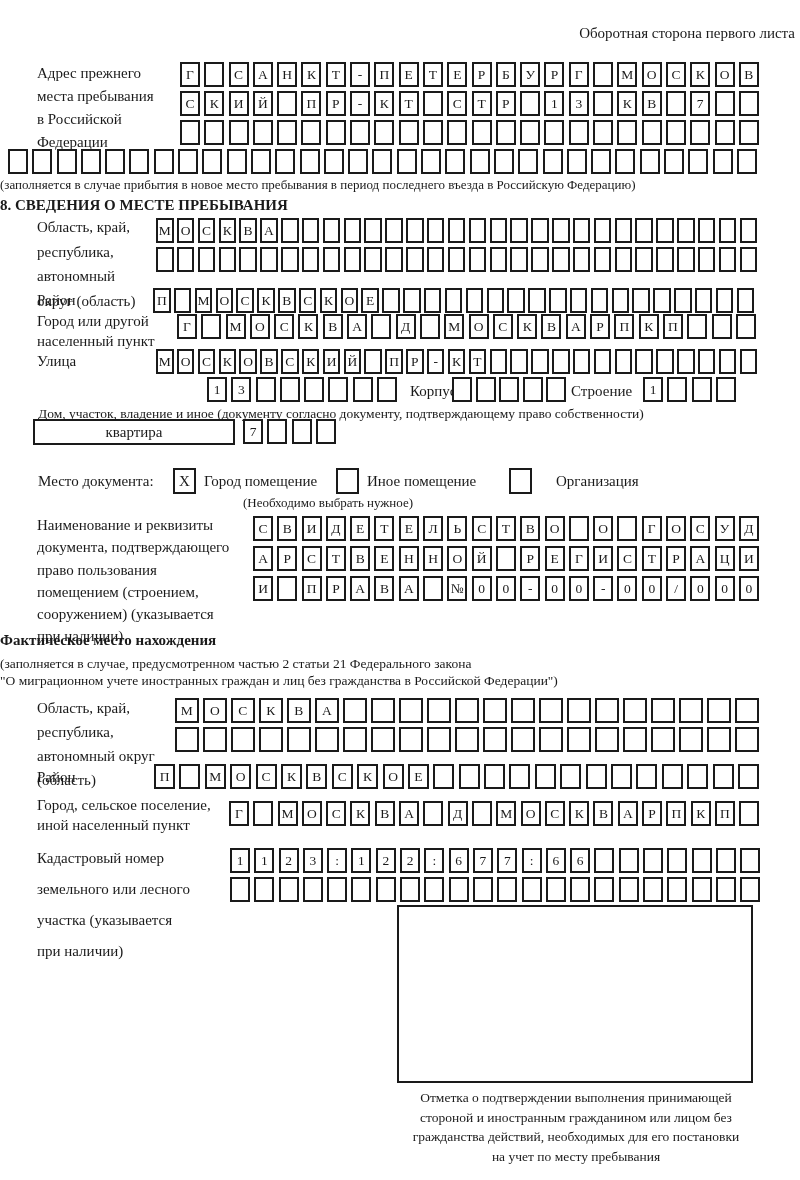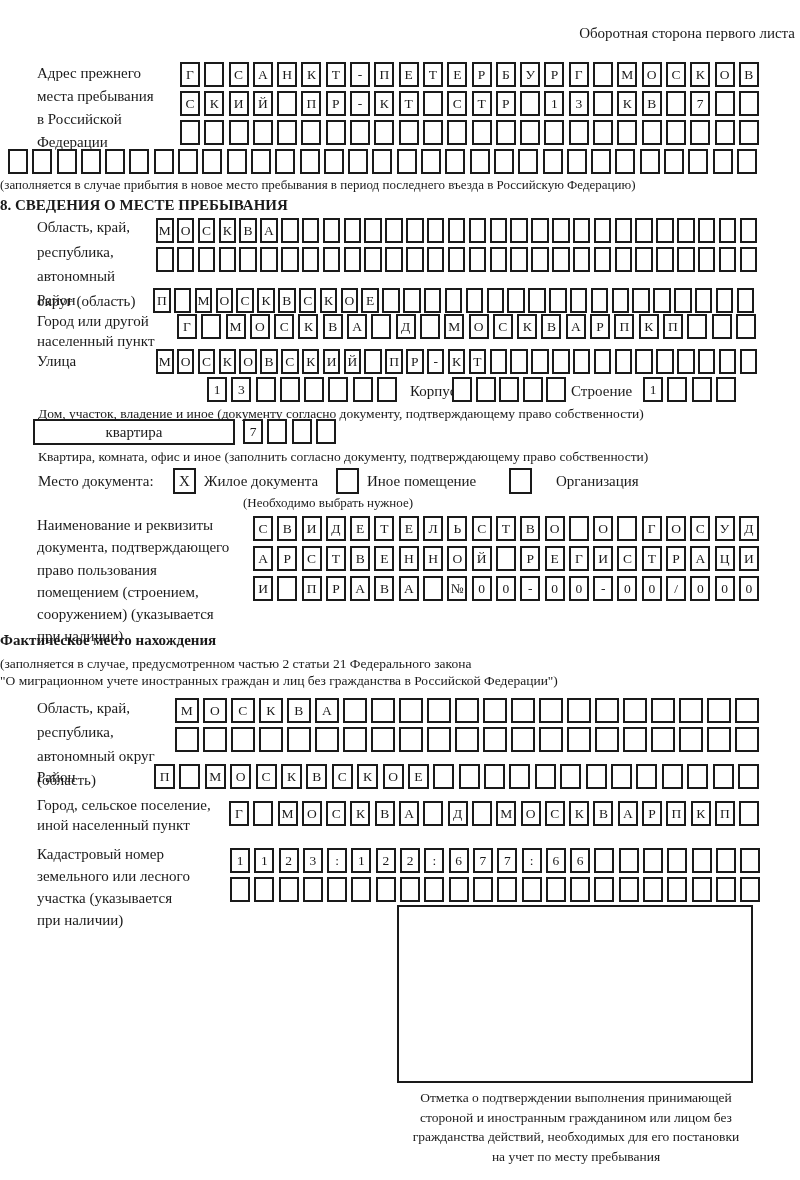--- a/index.html
+++ b/index.html
@@ -342,25 +342,24 @@
     </div>
   <div class="cap" style="left:38px;top:405px;font-size:13.5px;">Дом, участок, владение и иное (документу согласно документу, подтверждающему право собственности)</div>
 
   <div class="boxlabel" style="left:33px;top:419px;width:202px;">квартира</div>
   <div class="cellrow" style="left:243px;top:419px;--cw:20px;--gap:4.3px;">
       <div class="cell">7</div>
       <div class="cell"></div>
       <div class="cell"></div>
       <div class="cell"></div>
     </div>
-  <div class="cap" style="left:38px;top:448px;font-size:13.5px;">Квартира, комната, офис и иное (заполнить согласно документу, подтверждающему право собственности)</div>
 
   <div class="lbl" style="left:38px;top:470px;">Место документа:</div>
   <div class="checkbox" style="left:173px;top:468px;">X</div>
-  <div class="lbl" style="left:204px;top:470px;">Жилое документа</div>
+  <div class="lbl" style="left:204px;top:470px;">Город помещение</div>
   <div class="checkbox" style="left:336px;top:468px;"></div>
   <div class="lbl" style="left:367px;top:470px;">Иное помещение</div>
   <div class="checkbox" style="left:509px;top:468px;"></div>
   <div class="lbl" style="left:556px;top:470px;">Организация</div>
   <div class="cap" style="left:243px;top:494px;font-size:13px;">(Необходимо выбрать нужное)</div>
 
   <div class="lbl" style="left:37px;top:514px;width:200px;line-height:22.3px;">Наименование и реквизиты
 документа, подтверждающего
 право пользования
 помещением (строением,
@@ -539,21 +538,21 @@
       <div class="cell">К</div>
       <div class="cell">В</div>
       <div class="cell">А</div>
       <div class="cell">Р</div>
       <div class="cell">П</div>
       <div class="cell">К</div>
       <div class="cell">П</div>
       <div class="cell"></div>
     </div>
 
-  <div class="lbl" style="left:37px;top:843px;width:185px;line-height:22px;">Кадастровый номер
+  <div class="lbl" style="left:37px;top:843px;width:185px;line-height:31px;">Кадастровый номер
 земельного или лесного
 участка (указывается
 при наличии)</div>
   <div class="cellrow" style="left:230px;top:848px;--cw:20px;--gap:4.3px;">
       <div class="cell">1</div>
       <div class="cell">1</div>
       <div class="cell">2</div>
       <div class="cell">3</div>
       <div class="cell">:</div>
       <div class="cell">1</div>

